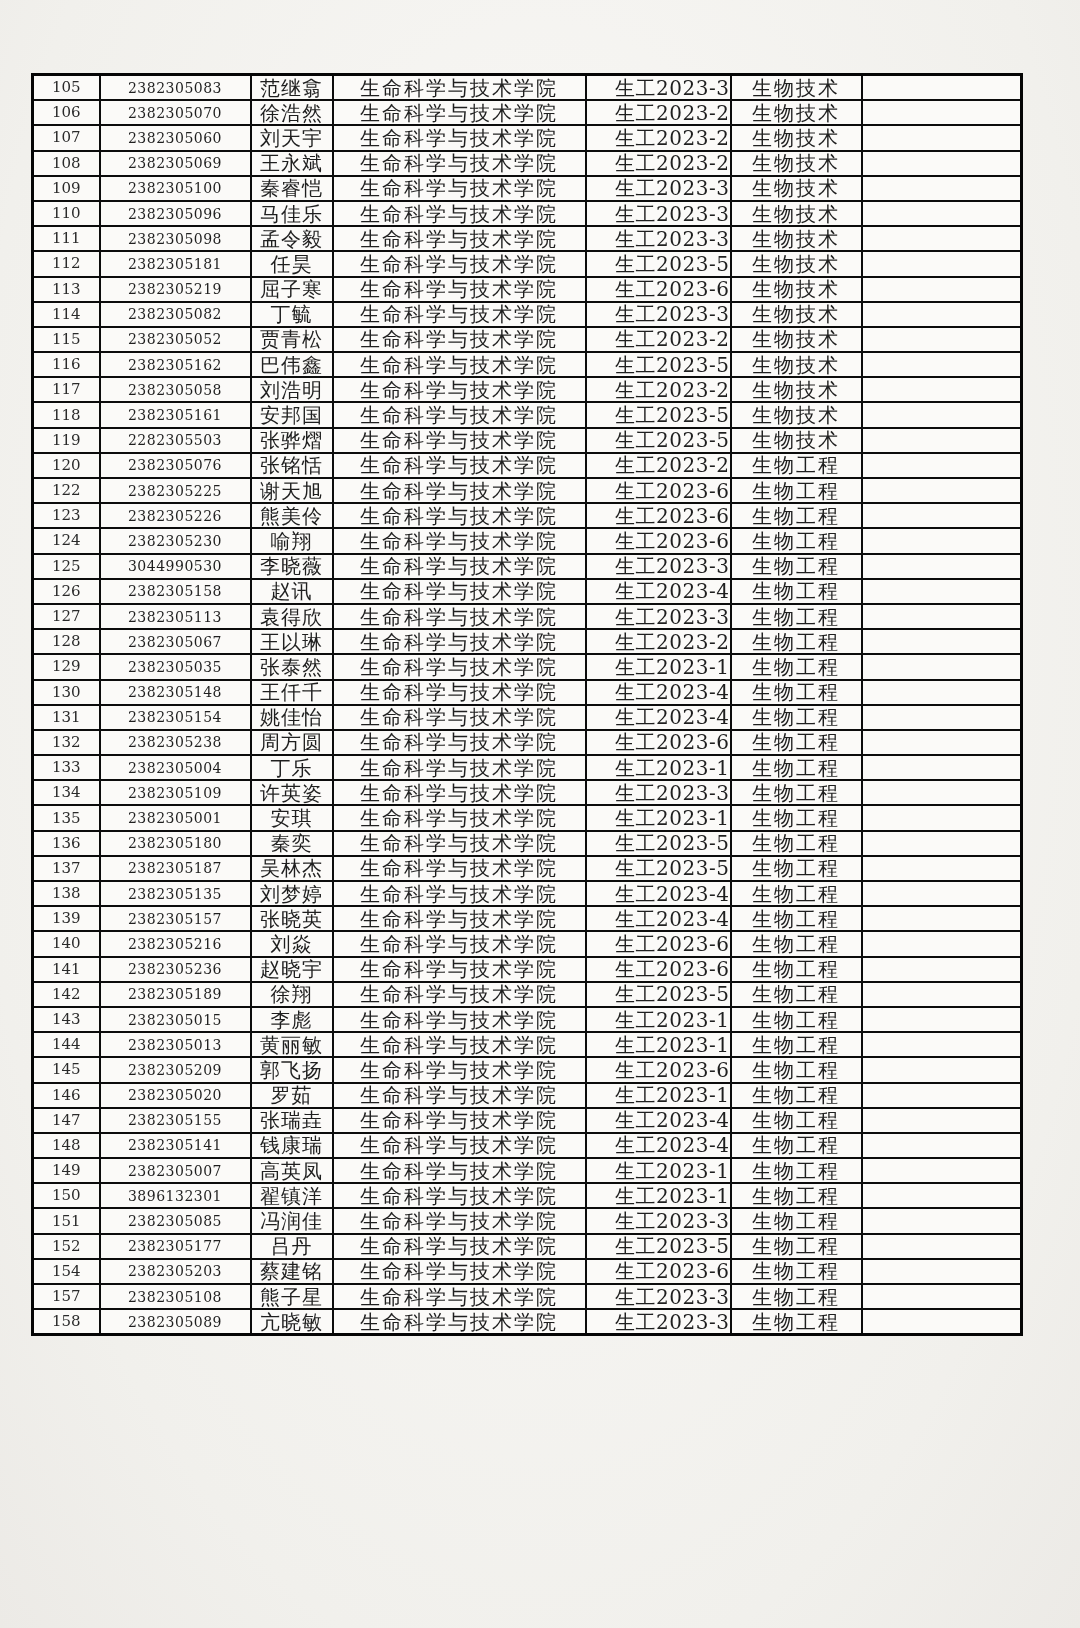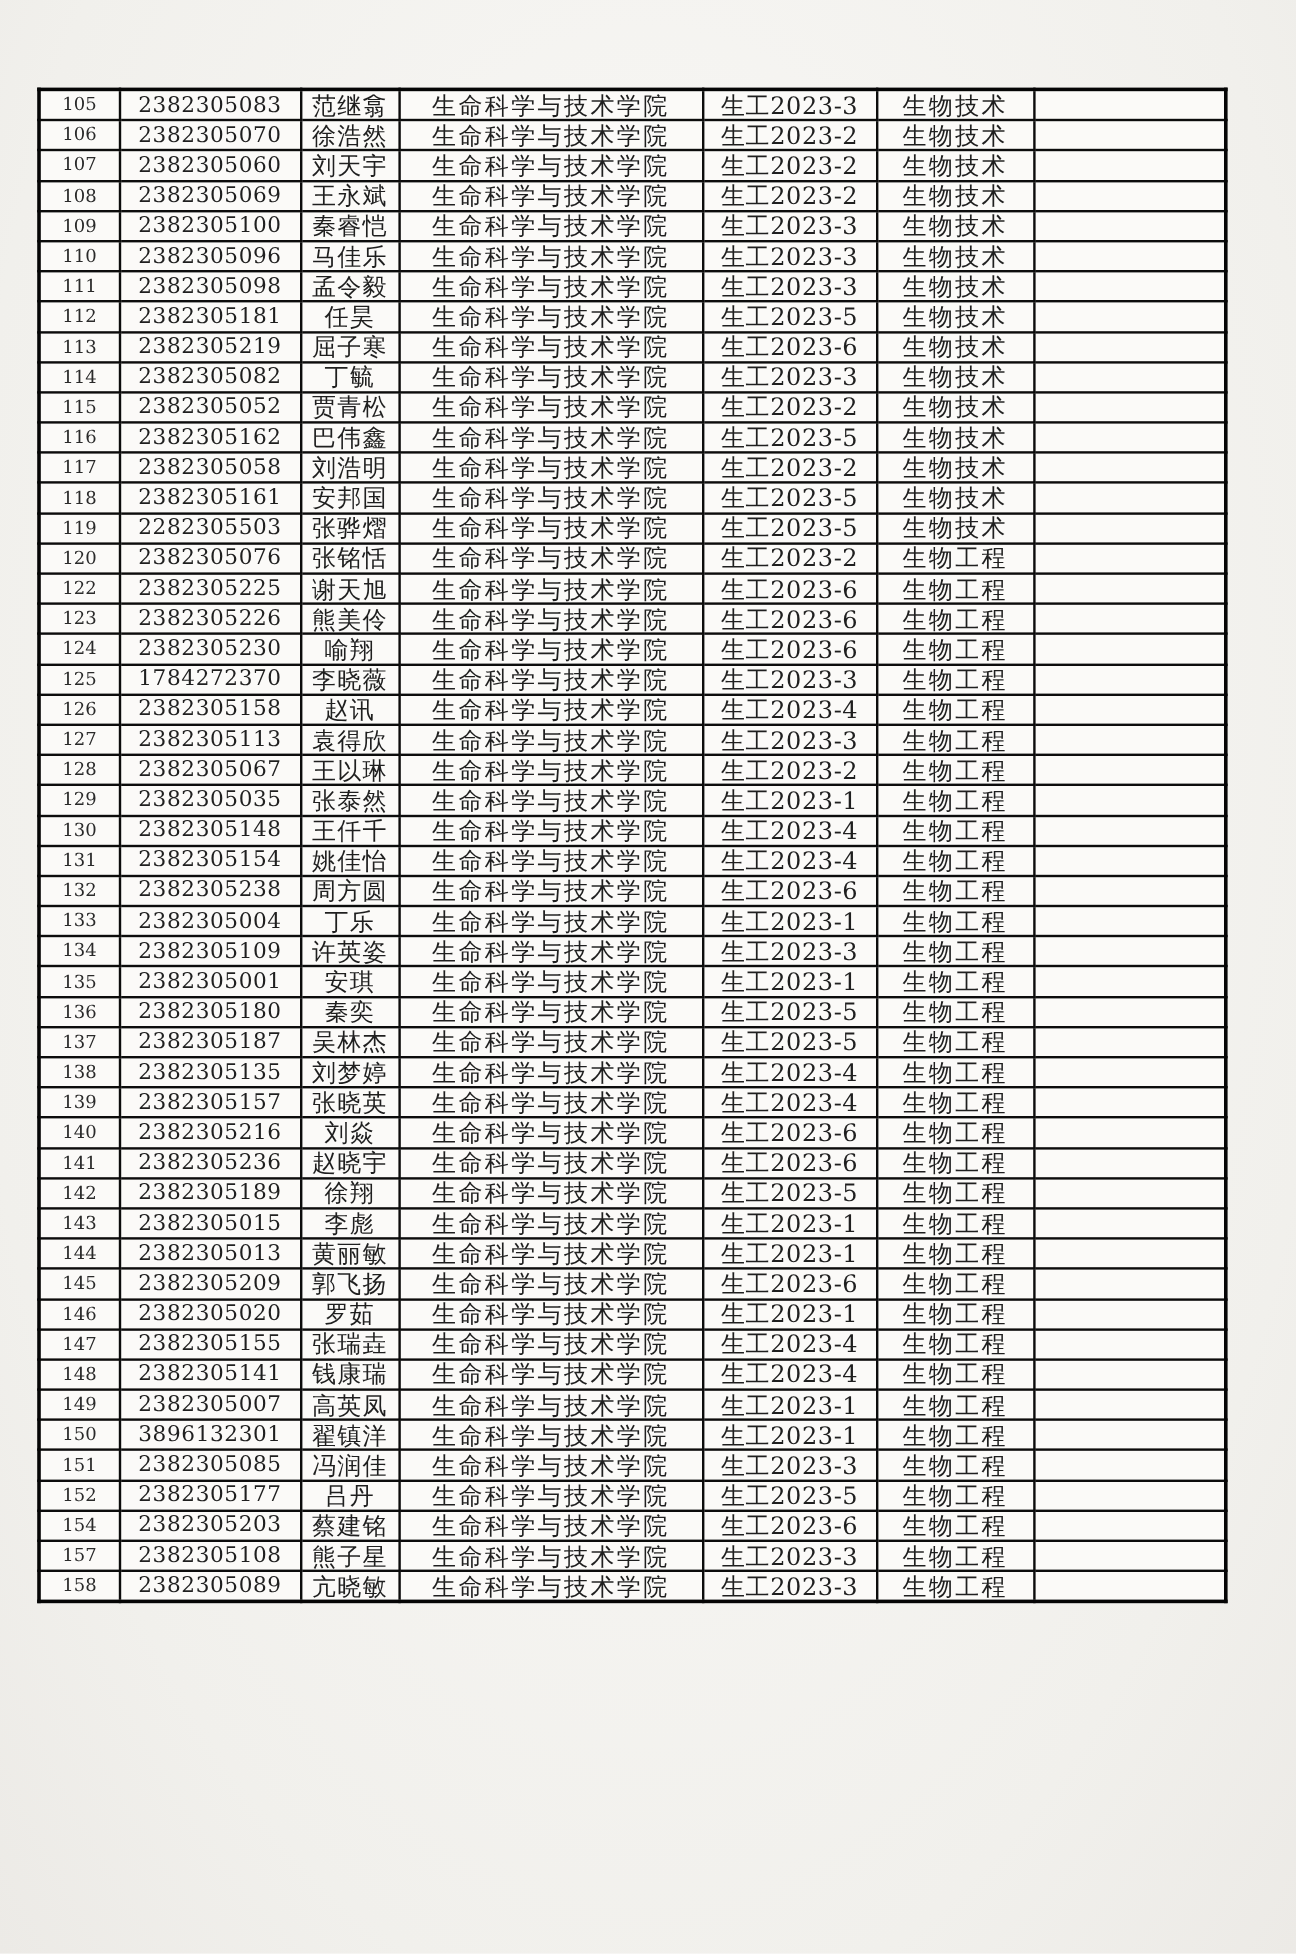--- a/index.html
+++ b/index.html
@@ -25,24 +25,24 @@
     border:2px solid #0c0c0c;
     height:23.2px;
     padding:0;
     text-align:center;vertical-align:middle;
     font-size:20px;line-height:1;
     color:#1f1f1f;
     white-space:nowrap;overflow:hidden;
     background:#fbfaf8;
   }
   td.c-no{font-size:15px;color:#2a2a2a;}
-  td.c-id{font-size:18px;letter-spacing:0.5px;}
+  td.c-id{font-size:14px;letter-spacing:0.5px;}
   td.c-name{letter-spacing:1px;}
   td.c-college{letter-spacing:2px;}
-  td.c-cls{letter-spacing:0.5px;}
+  td.c-cls{letter-spacing:0.5px;text-align:right;}
   td.c-major{letter-spacing:2px;}
 </style>
 </head>
 <body>
 
 <table class="roster">
   <colgroup>
     <col class="w-no">
       <col class="w-id">
       <col class="w-name">
@@ -218,21 +218,21 @@
     <td class="c-no">124</td>
     <td class="c-id">2382305230</td>
     <td class="c-name">喻翔</td>
     <td class="c-college">生命科学与技术学院</td>
     <td class="c-cls">生工2023-6</td>
     <td class="c-major">生物工程</td>
     <td class="c-note"></td>
   </tr>
       <tr>
     <td class="c-no">125</td>
-    <td class="c-id">1784272370</td>
+    <td class="c-id">3044990530</td>
     <td class="c-name">李晓薇</td>
     <td class="c-college">生命科学与技术学院</td>
     <td class="c-cls">生工2023-3</td>
     <td class="c-major">生物工程</td>
     <td class="c-note"></td>
   </tr>
       <tr>
     <td class="c-no">126</td>
     <td class="c-id">2382305158</td>
     <td class="c-name">赵讯</td>

